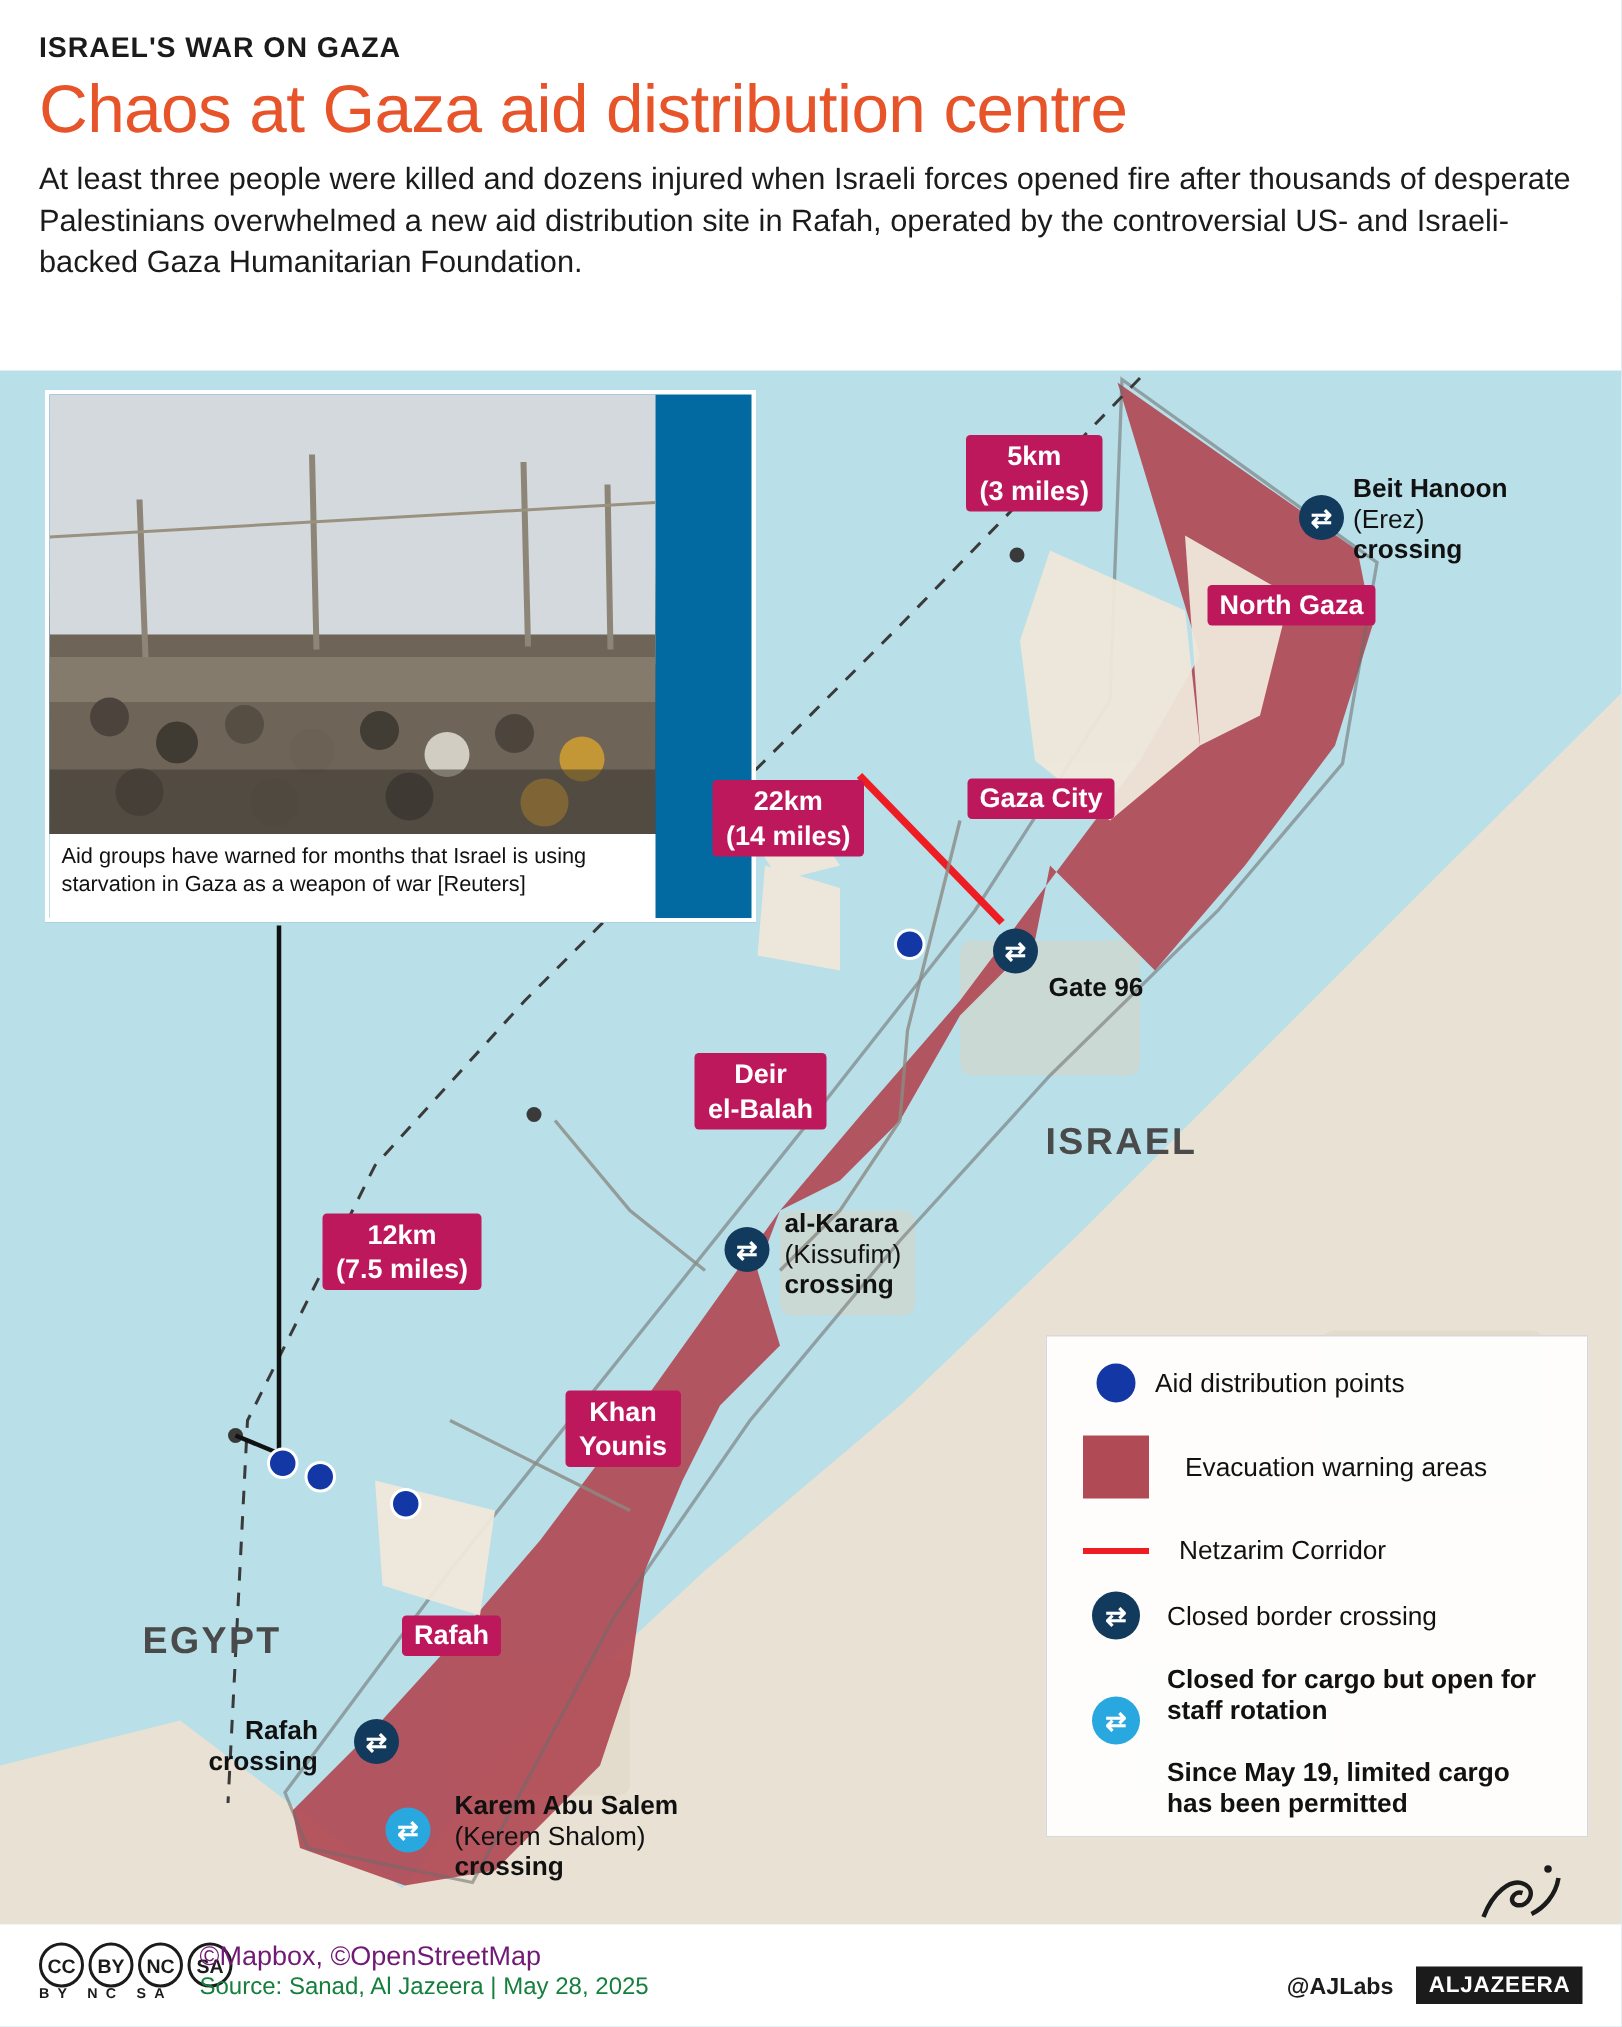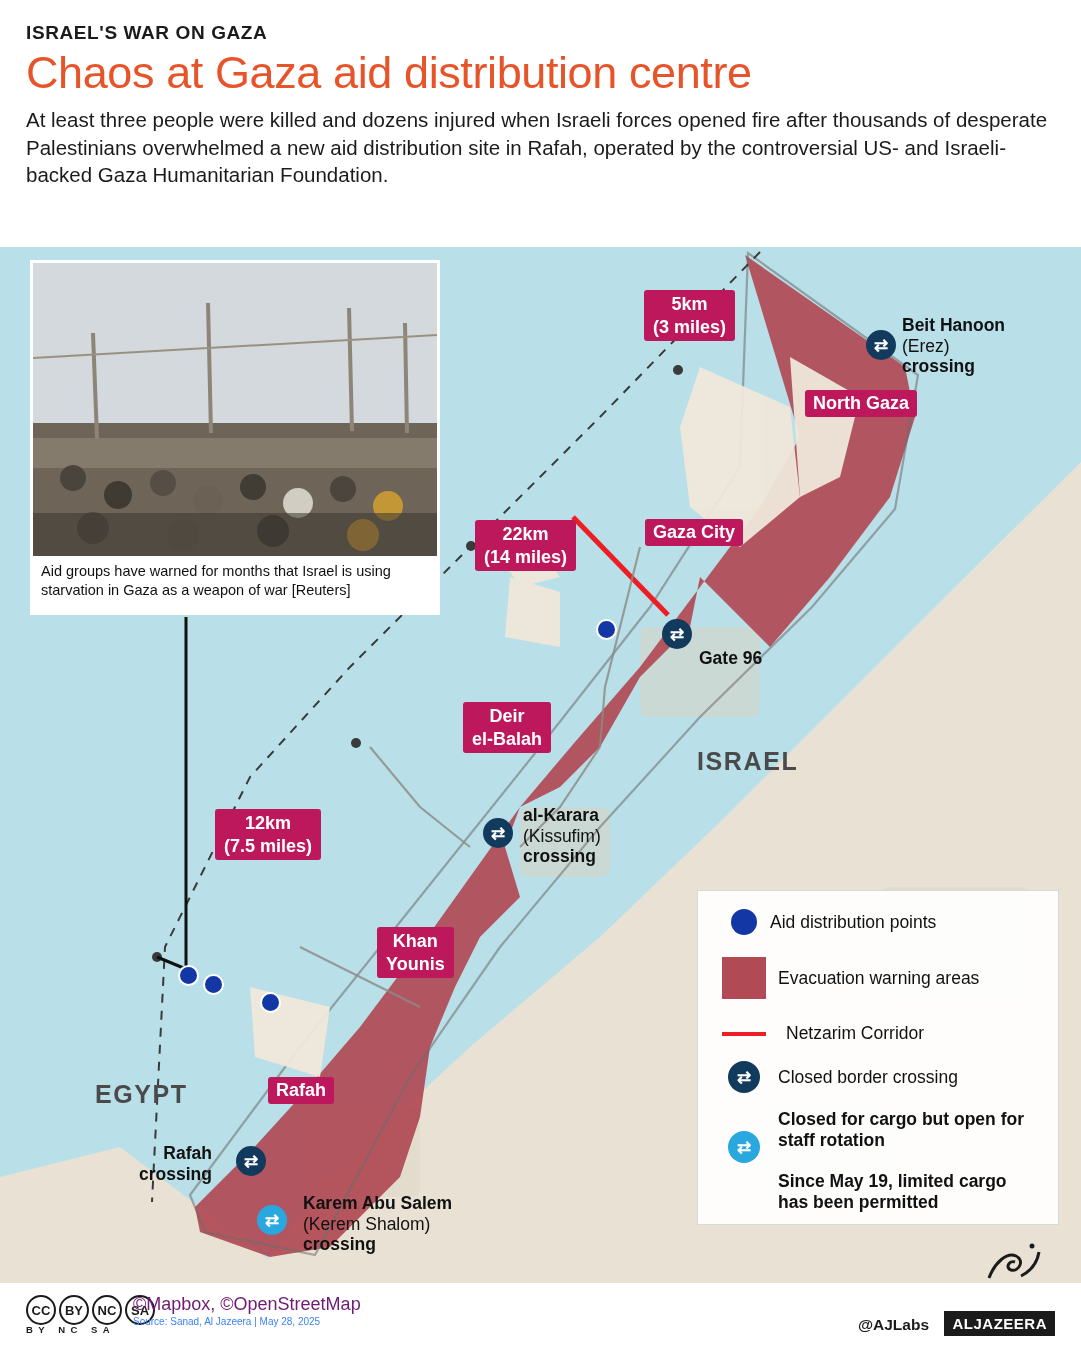--- a/index.html
+++ b/index.html
@@ -56,21 +56,21 @@
     justify-content:center;font-size:17px;font-weight:bold;
   }
   .xicon.light{background:#29a8e0;}
   .dot{
     position:absolute;width:17px;height:17px;border-radius:50%;
     background:#1338a6;border:2px solid #ffffff;
   }
 
   
   .photo{
-    position:absolute;left:30px;top:13px;width:410px;height:355px;
+    position:absolute;left:30px;top:13px;width:474px;height:355px;
     border:3px solid #ffffff;background:#0369a1;box-sizing:border-box;
   }
   .photo-img{
     position:absolute;left:0;top:0;width:404px;height:293px;overflow:hidden;
     background:linear-gradient(#cfd6da 0%,#c7ced3 38%,#8e8577 52%,#5d564c 72%,#4a443c 100%);
   }
   .photo-cap{
     position:absolute;left:0;top:293px;width:404px;height:56px;
     background:#ffffff;font-size:14.5px;line-height:1.3;
     padding:6px 8px 0 8px;box-sizing:border-box;color:#111;
@@ -96,21 +96,21 @@
   .cc span{
     width:26px;height:26px;border-radius:50%;border:2px solid #1b1b1b;
     display:flex;align-items:center;justify-content:center;
     font-size:13px;font-weight:bold;color:#1b1b1b;
   }
   .cc-sub{
     position:absolute;left:26px;top:41px;font-size:9.5px;letter-spacing:5.5px;
     color:#1b1b1b;font-weight:bold;
   }
   .src1{position:absolute;left:133px;top:11px;font-size:18px;color:#701a75;}
-  .src2{position:absolute;left:133px;top:33px;font-size:10px;color:#3b82f6;}
+  .src2{position:absolute;left:133px;top:33px;font-size:16px;color:#15803d;}
   .handle{position:absolute;right:152px;top:33px;font-size:15.5px;font-weight:bold;color:#1b1b1b;}
   .aj{
     position:absolute;right:26px;top:28px;background:#1b1b1b;color:#ffffff;
     font-size:15px;font-weight:bold;letter-spacing:0.5px;padding:4px 8px;
   }
 </style>
 </head>
 <body>
 
 <div class="page">
@@ -280,21 +280,21 @@
         <span style="width:52px;display:flex;justify-content:center;">
           <span style="width:26px;height:26px;border-radius:50%;background:#1338a6;display:block;"></span>
         </span>
         <span class="legend-text">Aid distribution points</span>
       </div>
 
       <div class="legend-row" style="left:20px;top:66px;">
         <span style="width:52px;display:flex;justify-content:center;">
           <span style="width:44px;height:42px;background:#b04a55;display:block;"></span>
         </span>
-        <span class="legend-text" style="margin-left:8px;">Evacuation warning areas</span>
+        <span class="legend-text" style="margin-left:20px;">Evacuation warning areas</span>
       </div>
 
       <div class="legend-row" style="left:20px;top:132px;">
         <span style="width:52px;display:flex;justify-content:center;">
           <span style="width:44px;height:4px;background:#ee1d23;display:block;"></span>
         </span>
         <span class="legend-text" style="margin-left:16px;">Netzarim Corridor</span>
       </div>
 
       <div class="legend-row" style="left:20px;top:170px;">

